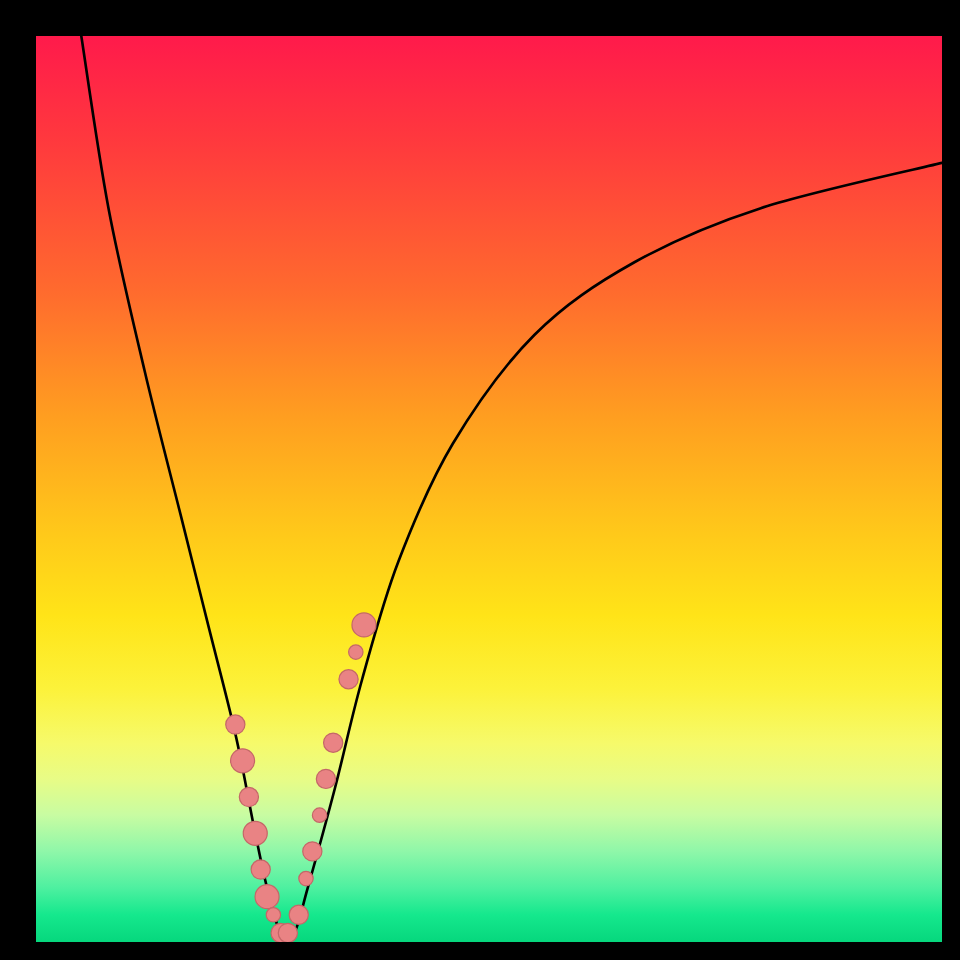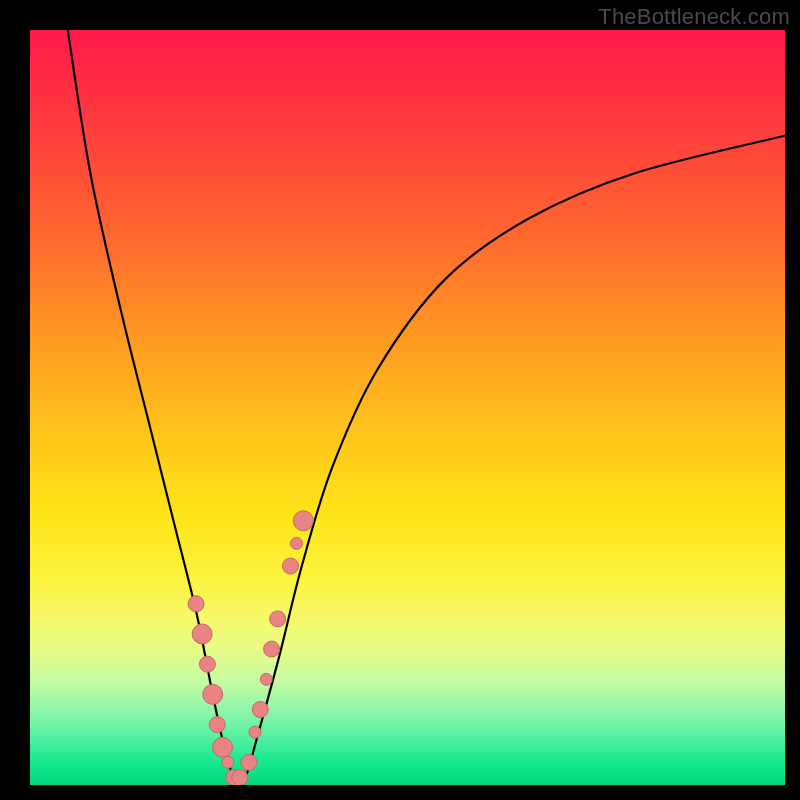--- a/index.html
+++ b/index.html
@@ -56,21 +56,20 @@
     left: 0;
     top: 0;
     width: 755px;
     height: 755px;
   }
 </style>
 </head>
 <body>
 
 <div class="frame">
-  <div class="watermark">TheBottleneck.com</div>
   <div class="plot">
     <svg class="curve" viewBox="0 0 755 755" preserveAspectRatio="none">
       <path id="curve-path" fill="none" stroke="#000000" stroke-width="2.2" stroke-linecap="round" d="M 37.75 0.00 C 41.52 23.91, 51.59 96.89, 60.40 143.45 C 69.21 190.01, 80.53 236.57, 90.60 279.35 C 100.67 322.13, 111.99 364.92, 120.80 400.15 C 129.61 435.38, 135.90 460.55, 143.45 490.75 C 151.00 520.95, 159.81 553.67, 166.10 581.35 C 172.39 609.03, 176.80 635.46, 181.20 656.85 C 185.60 678.24, 188.75 694.60, 192.53 709.70 C 196.30 724.80, 200.08 741.16, 203.85 747.45 C 207.63 753.74, 211.40 753.74, 215.17 747.45 C 218.95 741.16, 220.84 729.83, 226.50 709.70 C 232.16 689.57, 241.60 655.59, 249.15 626.65 C 256.70 597.71, 262.99 567.51, 271.80 536.05 C 280.61 504.59, 289.42 470.62, 302.00 437.90 C 314.58 405.18, 328.43 371.21, 347.30 339.75 C 366.18 308.29, 390.08 274.32, 415.25 249.15 C 440.42 223.98, 466.84 206.37, 498.30 188.75 C 529.76 171.13, 561.22 157.29, 604.00 143.45 C 646.78 129.61, 729.83 111.99, 755.00 105.70"></path>
       <g id="markers-group">
           <circle cx="166.10" cy="573.80" r="8" fill="#e98384" stroke="#c46768" stroke-width="1"></circle>
           <circle cx="172.14" cy="604.00" r="10" fill="#e98384" stroke="#c46768" stroke-width="1"></circle>
           <circle cx="177.42" cy="634.20" r="8" fill="#e98384" stroke="#c46768" stroke-width="1"></circle>
           <circle cx="182.71" cy="664.40" r="10" fill="#e98384" stroke="#c46768" stroke-width="1"></circle>
           <circle cx="187.24" cy="694.60" r="8" fill="#e98384" stroke="#c46768" stroke-width="1"></circle>
           <circle cx="192.53" cy="717.25" r="10" fill="#e98384" stroke="#c46768" stroke-width="1"></circle>

